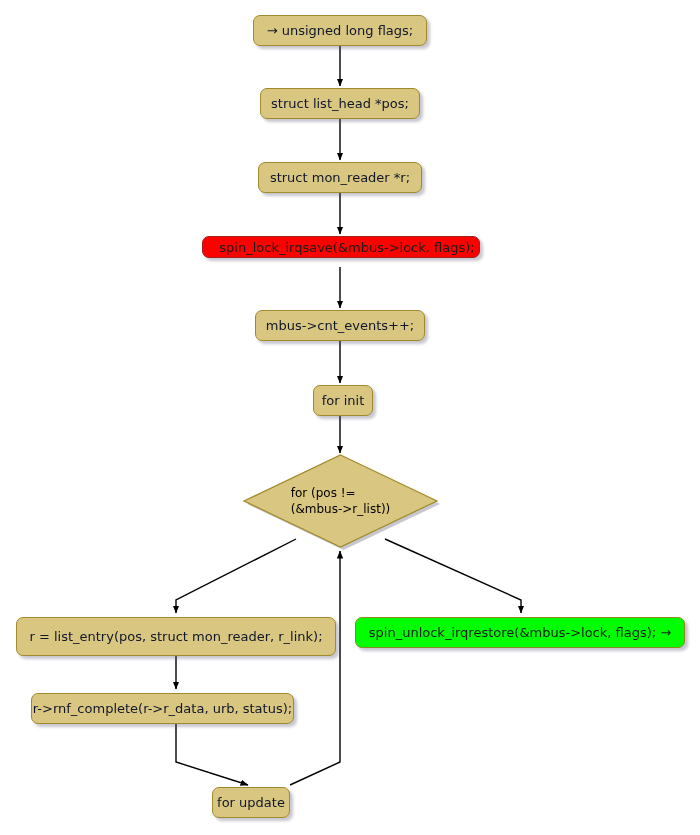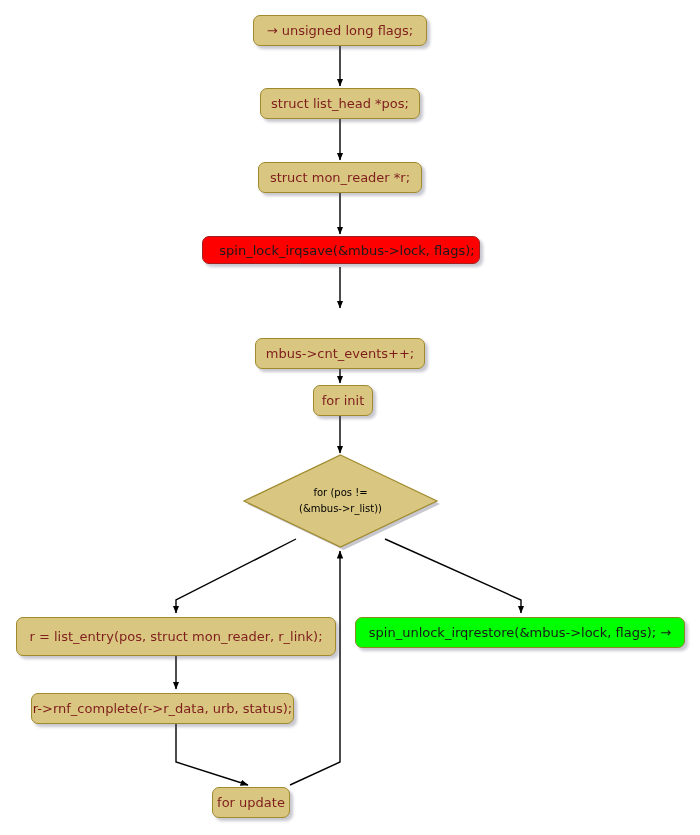--- a/index.html
+++ b/index.html
@@ -29,21 +29,21 @@
   .node {
     position: absolute;
     box-sizing: border-box;
     display: flex;
     align-items: center;
     justify-content: center;
     text-align: center;
     border: 1.2px solid #a08a2c;
     border-radius: 7px;
     background: #d9c680;
-    color: #7f1d1d;
+    color: #0f172a;
     font-size: 13px;
     line-height: 15px;
     white-space: nowrap;
     box-shadow: 3px 3px 3px rgba(80,80,110,0.32);
     z-index: 2;
   }
   .node.red {
     background: #ff0000;
     border-color: #a02020;
     color: #1a1a1a;
@@ -60,22 +60,22 @@
   }
   .diamond-label {
     position: absolute;
     left: 0;
     top: 0;
     width: 100%;
     height: 100%;
     display: flex;
     align-items: center;
     justify-content: center;
-    text-align: center;
-    font-size: 10px;
+    text-align: left;
+    font-size: 12px;
     line-height: 16px;
     color: #000000;
     white-space: pre-line;
   }
 </style>
 </head>
 <body>
 
 <div id="diagram">
 
@@ -103,24 +103,24 @@
   <div id="node-layer">
       <div class="node" style="left: 253px; top: 15px; width: 174px; height: 31px;">
         <span>→ unsigned long flags;</span>
       </div>
       <div class="node" style="left: 260px; top: 88px; width: 160px; height: 31px;">
         <span>struct list_head *pos;</span>
       </div>
       <div class="node" style="left: 258px; top: 162px; width: 164px; height: 31px;">
         <span>struct mon_reader *r;</span>
       </div>
-      <div class="node red" style="left: 202px; top: 236px; width: 278px; height: 28px; padding-left: 12px;">
+      <div class="node red" style="left: 202px; top: 236px; width: 278px; height: 22px; padding-left: 12px;">
         <span>spin_lock_irqsave(&amp;mbus-&gt;lock, flags);</span>
       </div>
-      <div class="node" style="left: 255px; top: 310px; width: 170px; height: 31px; margin-top: 28px;">
+      <div class="node" style="left: 255px; top: 310px; width: 170px; height: 31px;">
         <span>mbus-&gt;cnt_events++;</span>
       </div>
       <div class="node" style="left: 313px; top: 385px; width: 60px; height: 31px;">
         <span>for init</span>
       </div>
       <div class="diamond-wrap" style="left: 244px; top: 455px; width: 193px; height: 92px;">
         <svg width="193" height="92" viewBox="0 0 193 92" style="position: absolute; left: 0px; top: 0px; overflow: visible;">
           <polygon points="96.5,0 193,46 96.5,92 0,46" fill="rgba(80,80,110,0.32)" transform="translate(3,3)"></polygon>
           <polygon points="96.5,0 193,46 96.5,92 0,46" fill="#d9c680" stroke="#a08a2c" stroke-width="1.2"></polygon>
         </svg>

